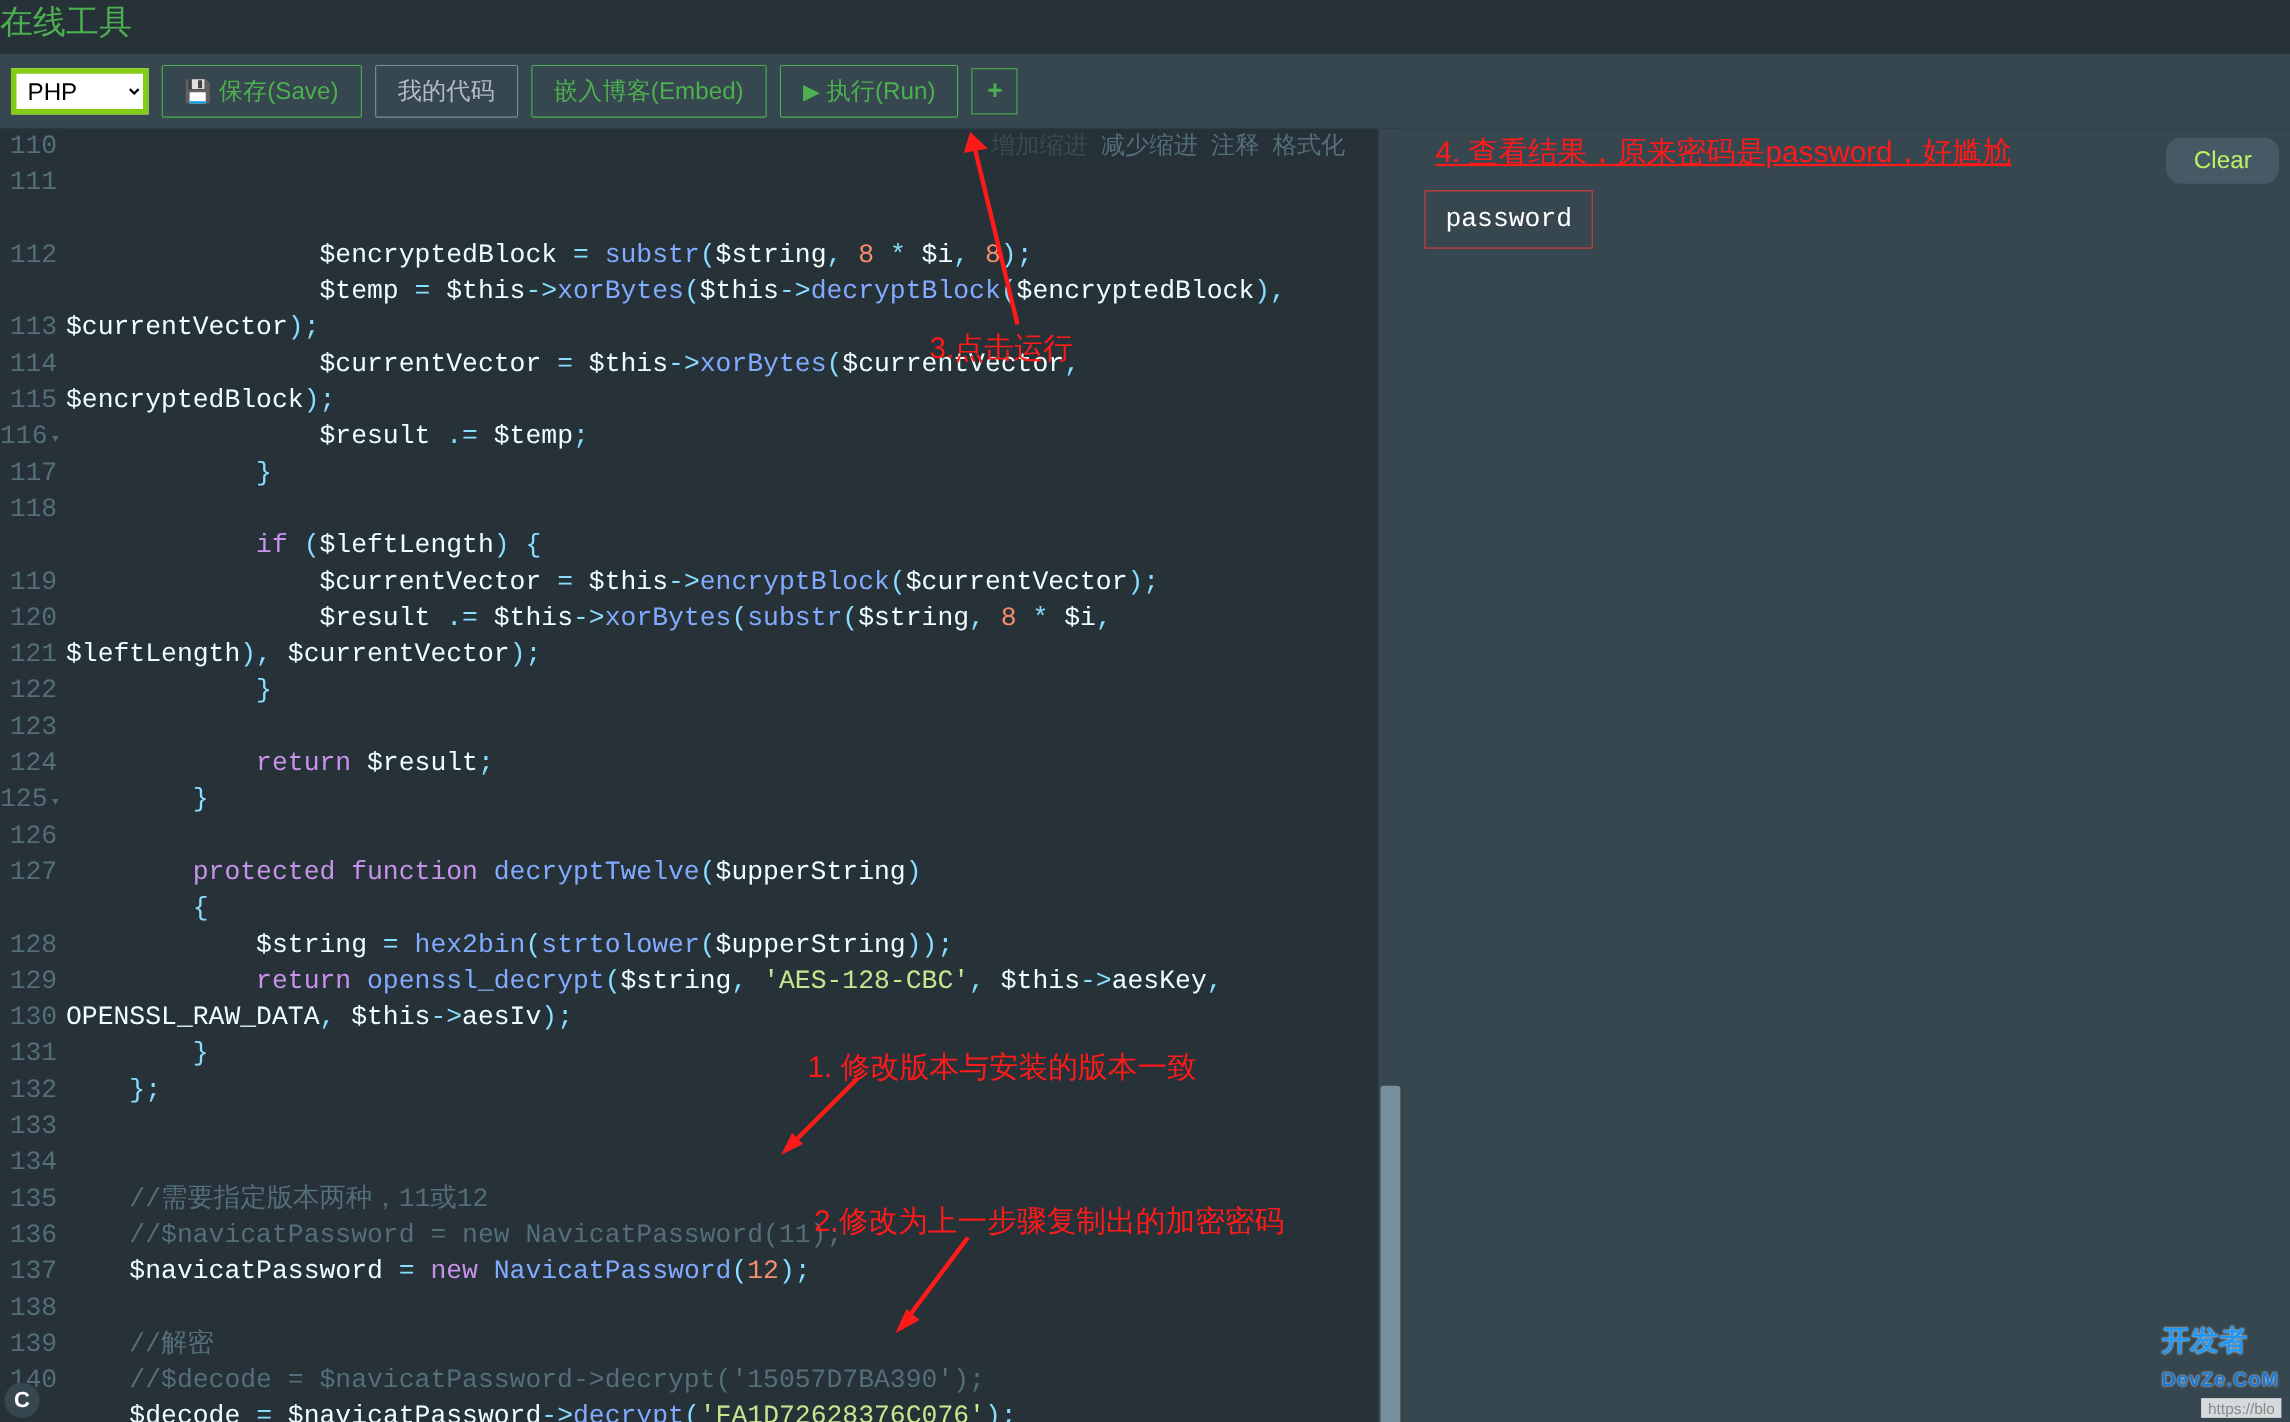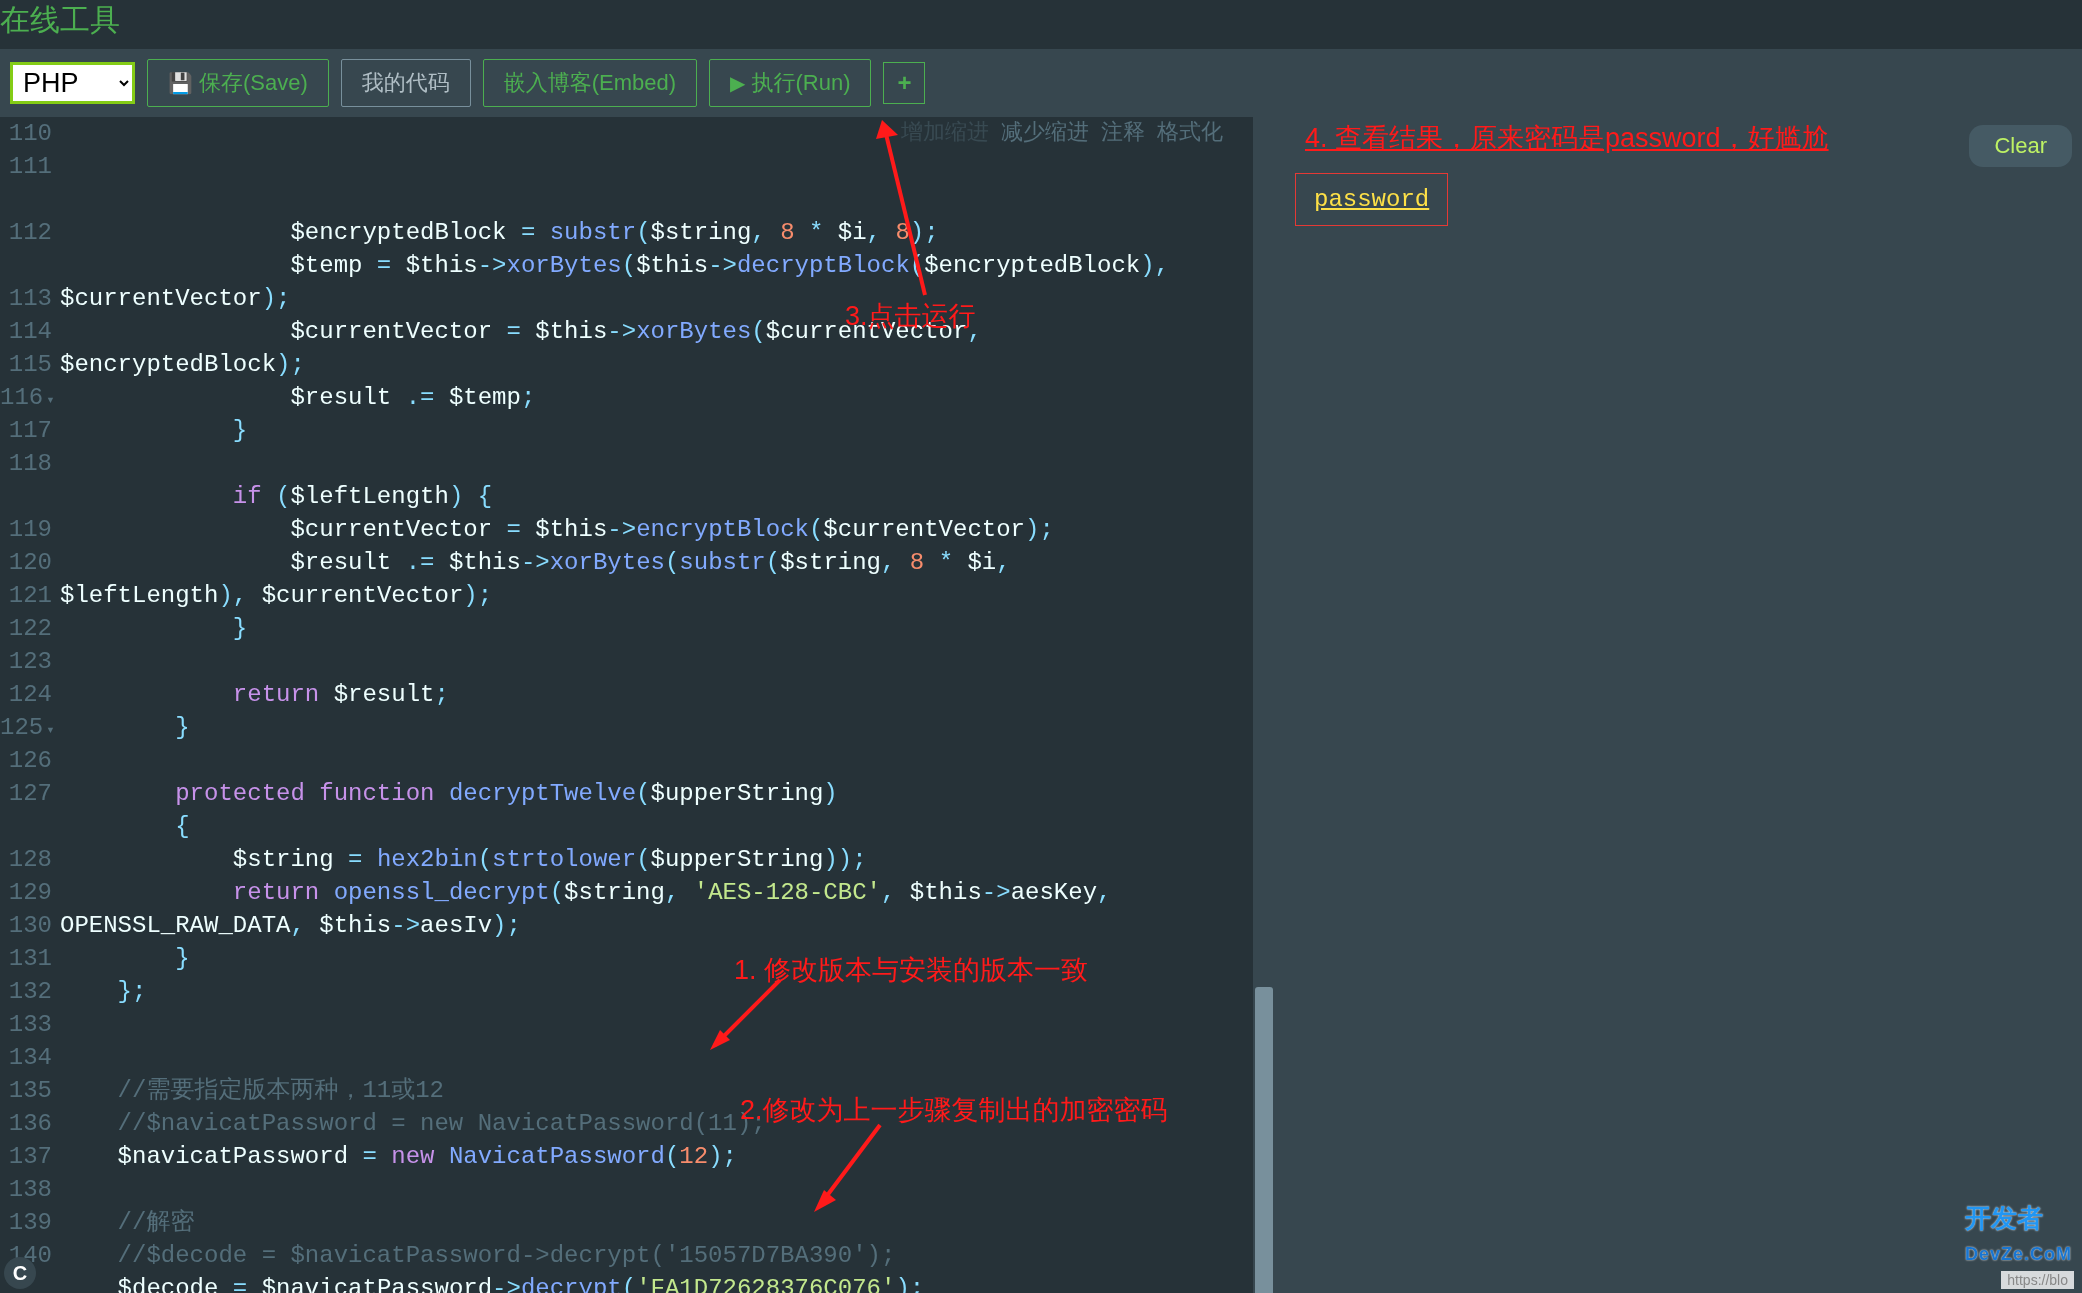--- a/index.html
+++ b/index.html
@@ -22,22 +22,22 @@
   background: #37474f;
   display: flex;
   align-items: center;
   padding: 10px;
   gap: 12px;
 }
 .lang-select {
   width: 125px;
   height: 42px;
   background: #fff;
-  border: 3px solid #84cc16;
-  font-size: 27px;
+  border: 5px solid #84cc16;
+  font-size: 22px;
   padding: 0 6px;
 }
 .tb-btn {
   border: 1px solid #4caf50;
   color: #4caf50;
   background: transparent;
   padding: 8px 20px;
   font-size: 22px;
   cursor: pointer;
   display: inline-flex;
@@ -145,27 +145,26 @@
   background: #455a64;
   color: #bef264;
   border: none;
   padding: 8px 25px;
   font-size: 22px;
   cursor: pointer;
   border-radius: 14px;
 }
 .result-box {
   border: 1px solid #e53935;
-  color: #fde047;
+  color: #ffffff;
   padding: 12px 18px;
   display: inline-block;
   margin-top: 48px;
   margin-left: 4px;
   font-size: 24px;
-  text-decoration: underline;
 }
 .status-line {
   margin-top: 45px;
   color: #4caf50;
   font-size: 24px;
 }
 
 
 .anno {
   position: absolute;

